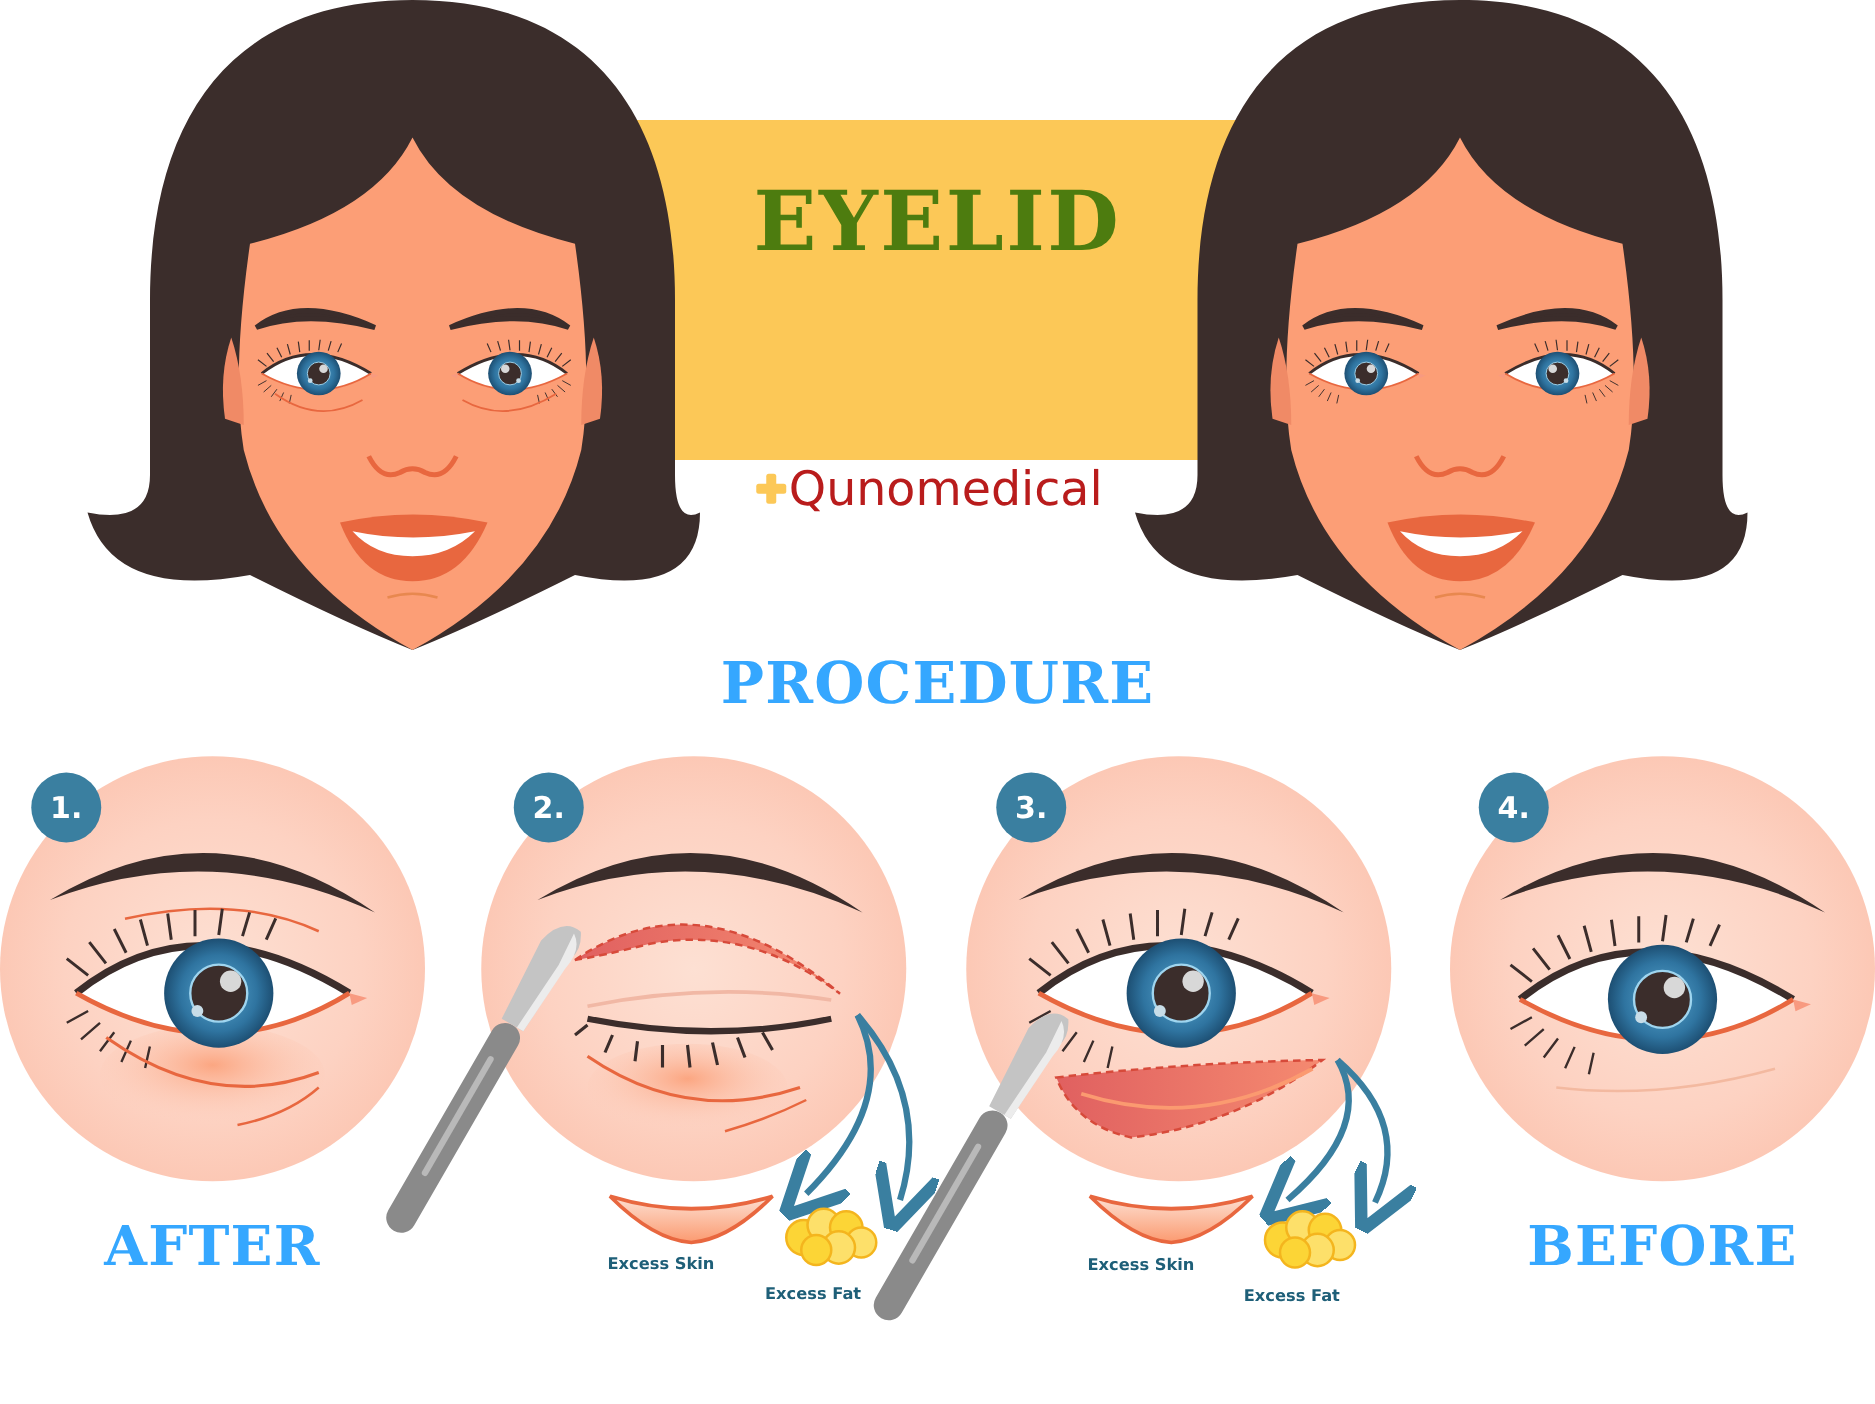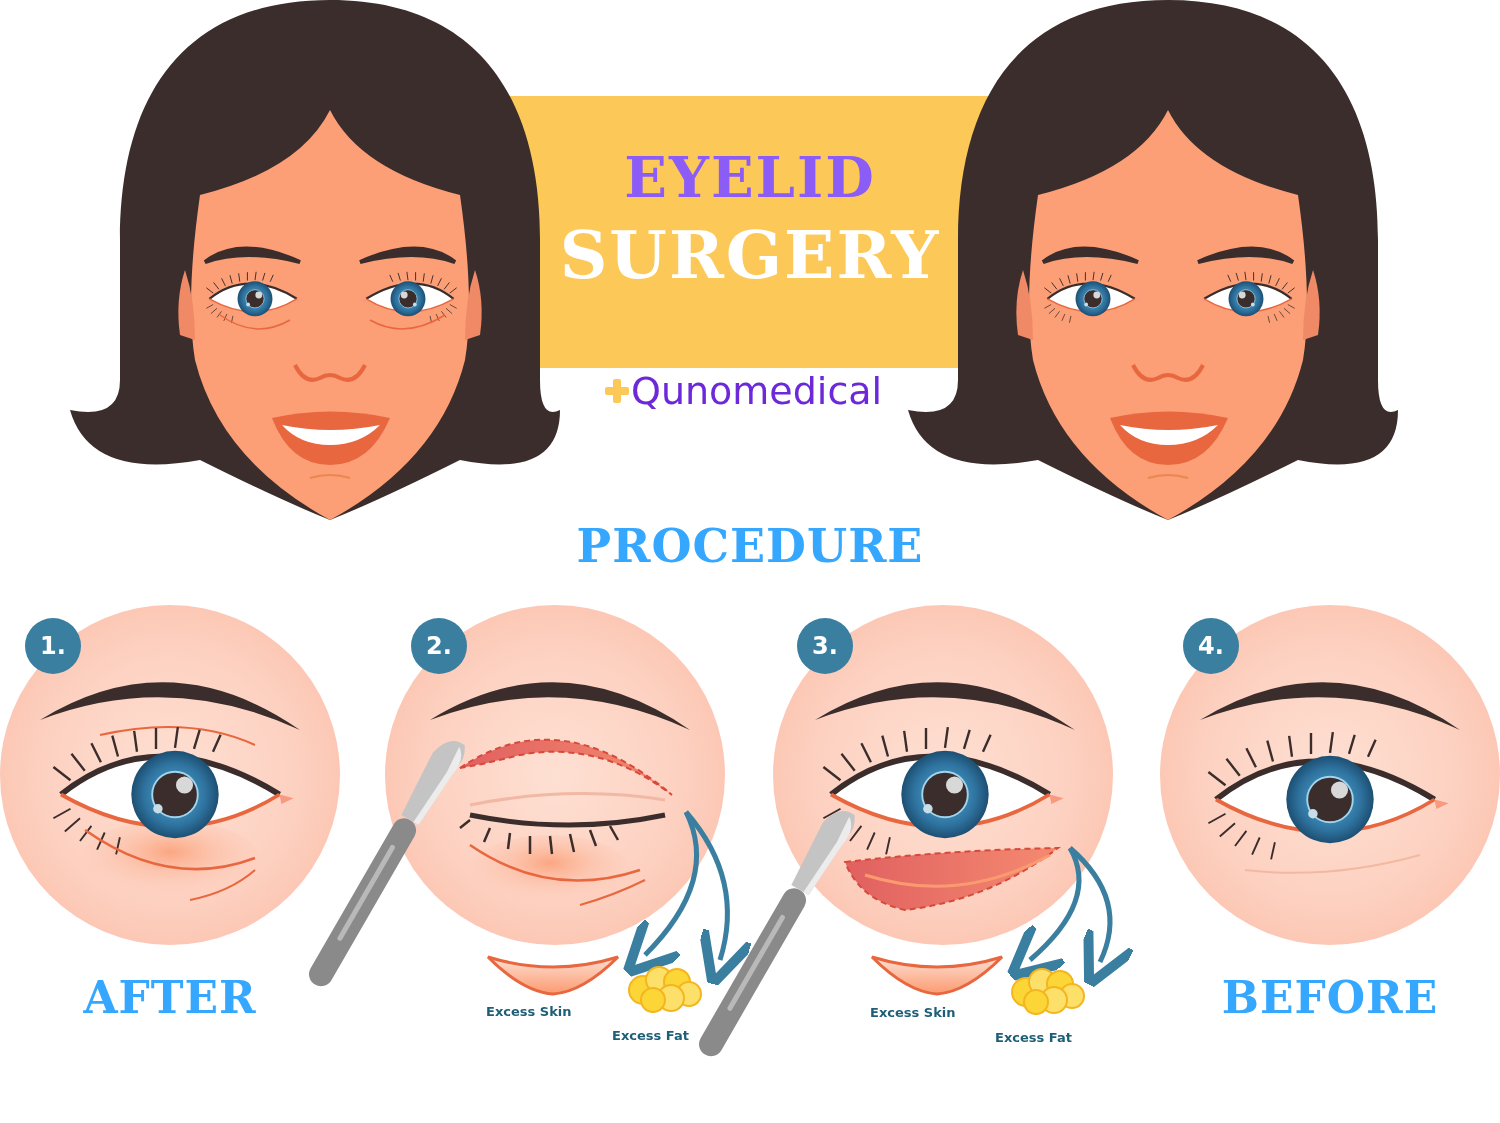--- a/index.html
+++ b/index.html
@@ -2,21 +2,21 @@
 <html><head>
 <meta charset="utf-8">
 <style>
   html, body { margin:0; padding:0; background:#ffffff; }
   body { width:1500px; height:1123px; position:relative; overflow:hidden; font-family:"DejaVu Serif", serif; }
   .abs { position:absolute; }
   svg { position:absolute; left:0; top:0; }
   .blue-label { position:absolute; font-family:"DejaVu Serif", serif; font-weight:bold; color:#35a7ff; text-align:center; letter-spacing:1px; }
   .step-badge { position:absolute; width:56px; height:56px; border-radius:50%; background:#3a7fa0; color:#fff; font-family:"DejaVu Sans", sans-serif; font-weight:bold; font-size:24px; display:flex; align-items:center; justify-content:center; }
   .excess { position:absolute; font-family:"DejaVu Sans", sans-serif; font-weight:bold; color:#1e5f78; font-size:13px; white-space:nowrap; }
-  .logo { position:absolute; font-family:"DejaVu Sans", sans-serif; color:#6d28d9; font-size:38px; letter-spacing:0px; }
+  .logo { position:absolute; font-family:"DejaVu Sans", sans-serif; color:#b91c1c; font-size:38px; letter-spacing:0px; }
 </style>
 </head>
 <body>
 
 <svg width="1500" height="1123" viewBox="0 0 1500 1123">
   <defs>
     <radialGradient id="circleGrad" cx="50%" cy="50%" r="50%">
       <stop offset="0%" stop-color="#fde0d3"></stop>
       <stop offset="70%" stop-color="#fdd2c2"></stop>
       <stop offset="100%" stop-color="#fcc8b5"></stop>
@@ -208,22 +208,21 @@
     <g transform="translate(1330,790) scale(0.95)">
         <use href="#bigEye"></use>
         <use href="#lashesTop"></use>
         <use href="#lashesBottom"></use>
       </g>
     <path d="M 1245 870 Q 1330 880 1420 855" fill="none" stroke="#f3b9a0" stroke-width="2"></path>
   </g>
 </svg>
 
 <div class="abs" style="left:495px; top:138px; width:510px; text-align:center;">
-  <div style="font-family:'DejaVu Serif',serif; font-weight:bold; color:#8b5cf6; font-size:56px; line-height:78px; letter-spacing:2px;">EYELID</div>
-  <div style="font-family:'DejaVu Serif',serif; font-weight:bold; color:#fff; font-size:66px; line-height:78px; letter-spacing:2px;">SURGERY</div>
+  <div style="font-family:'DejaVu Serif',serif; font-weight:bold; color:#4d7c0f; font-size:66px; line-height:78px; letter-spacing:2px;">EYELID</div>
 </div>
 
 <div class="abs" style="left:605px; top:366px; height:50px; display:flex; align-items:center;">
   <span style="display:inline-block; width:24px; height:24px; position:relative; margin-right:2px;">
     <span style="position:absolute; left:8px; top:0; width:8px; height:24px; background:#fcc857; border-radius:2px;"></span>
     <span style="position:absolute; left:0; top:8px; width:24px; height:8px; background:#fcc857; border-radius:2px;"></span>
   </span>
   <span class="logo" style="position:static;">Qunomedical</span>
 </div>
 

